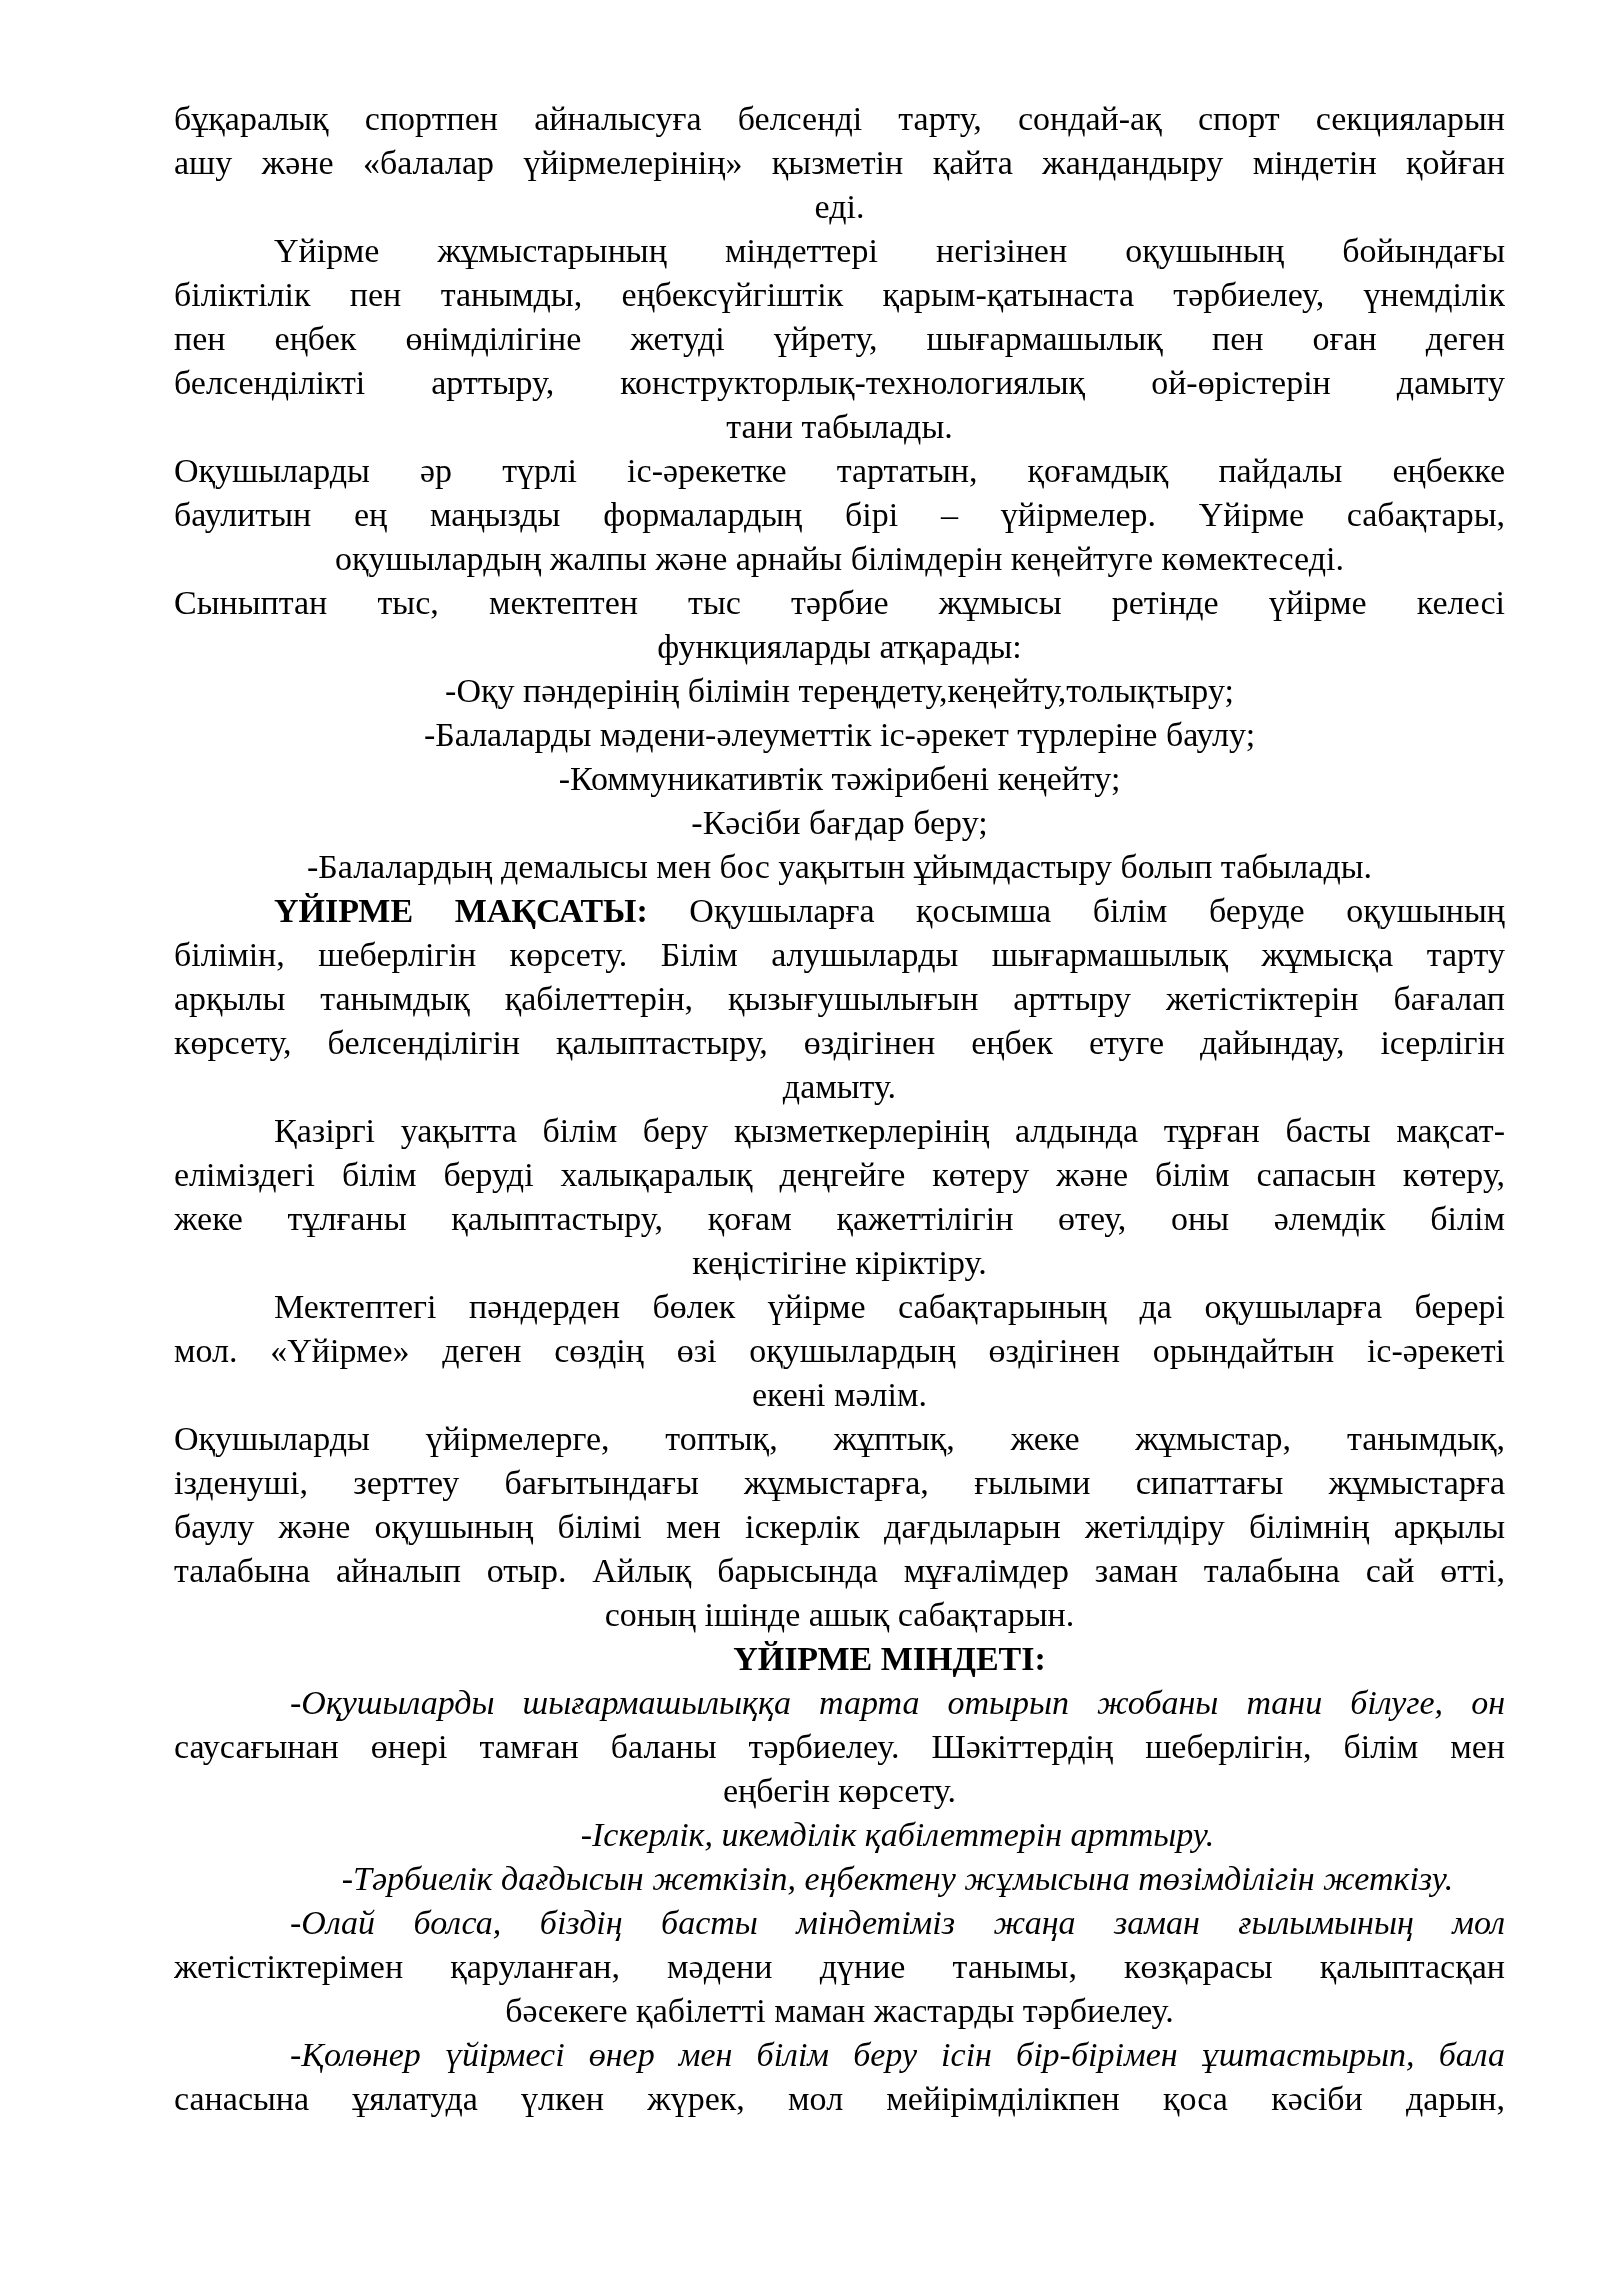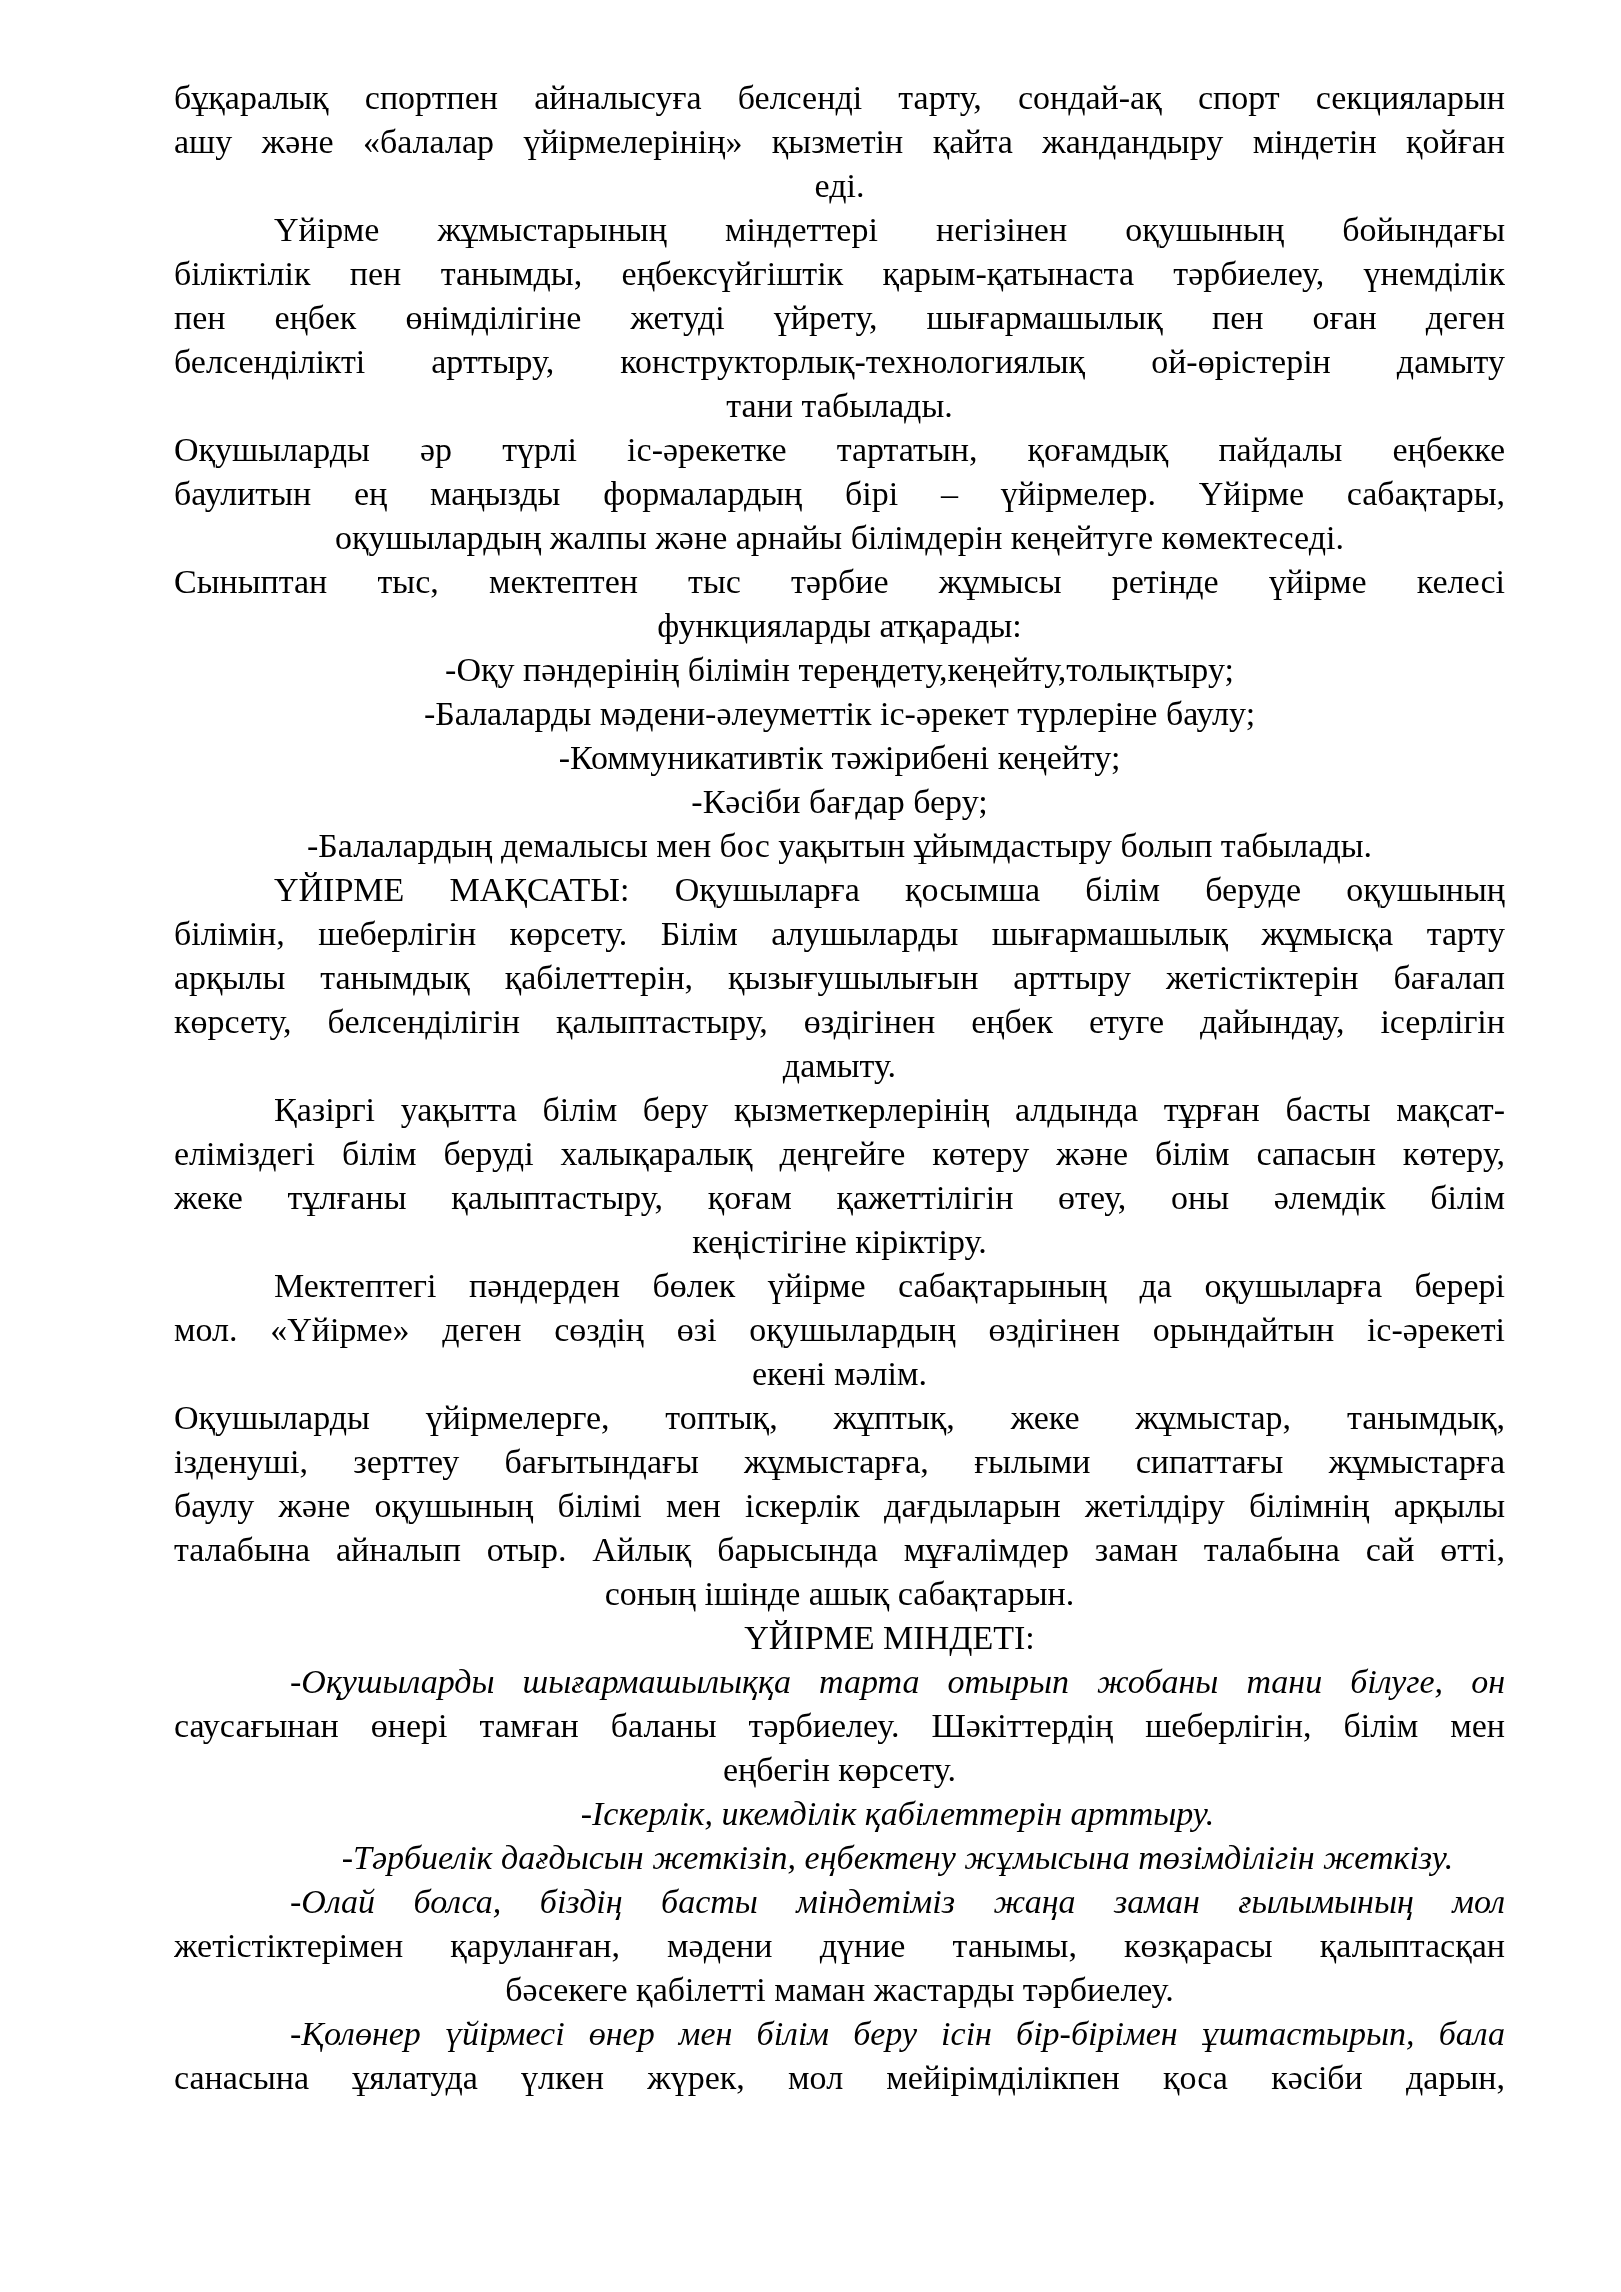--- a/index.html
+++ b/index.html
@@ -1,27 +1,27 @@
 <!DOCTYPE html>
 <html><head>
 <meta charset="utf-8">
 <style>
   html, body { margin: 0; padding: 0; background: #ffffff; }
   body { width: 1621px; height: 2293px; position: relative; overflow: hidden; }
   .page {
-    position: absolute; left: 174px; top: 76px; width: 1331px;
+    position: absolute; left: 174px; top: 97px; width: 1331px;
     font-family: "Liberation Serif", "DejaVu Serif", serif;
     font-size: 34px; color: #000000; line-height: 44px;
   }
   .line { display: block; height: 44px; white-space: nowrap; }
   .j { text-align: justify; text-align-last: justify; white-space: normal; overflow: hidden; }
   .l { text-align: center; }
   .ind { padding-left: 100px; }
   .ind2 { padding-left: 116px; font-style: italic; }
-  .b { font-weight: normal; }
+  .b { font-weight: bold; }
 </style>
 </head>
 <body>
 
 <div class="page">
 
   <div>
     <span class="line j">бұқаралық спортпен айналысуға белсенді тарту, сондай-ақ спорт секцияларын</span>
     <span class="line j">ашу және «балалар үйірмелерінің» қызметін қайта жандандыру міндетін қойған</span>
     <span class="line l">еді.</span>

